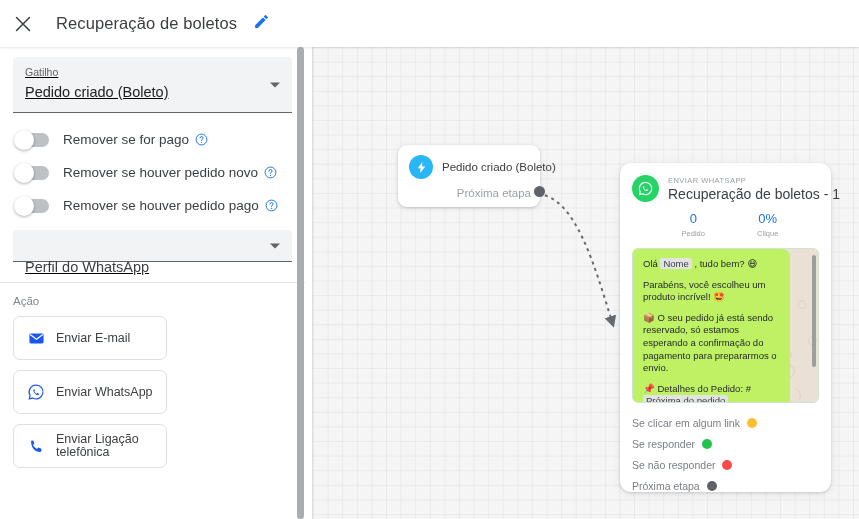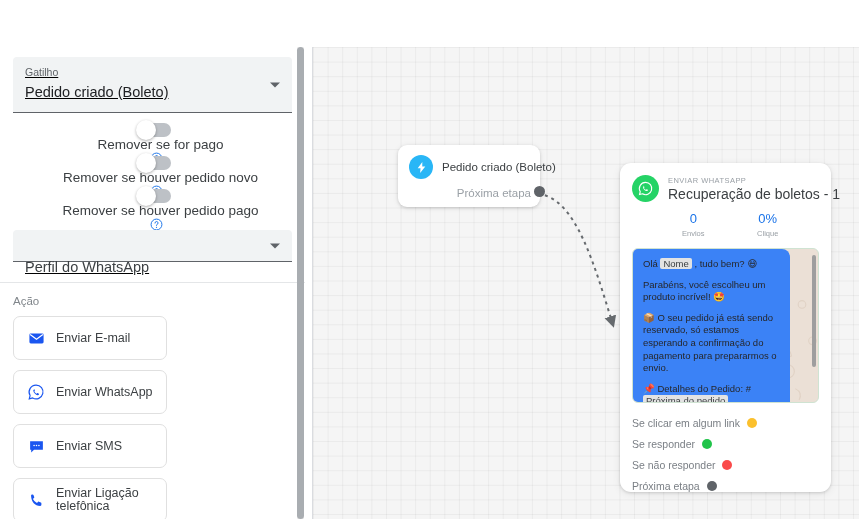--- a/index.html
+++ b/index.html
@@ -61,21 +61,20 @@
     position: absolute; right: 12px; top: 50%; transform: translateY(-50%);
     width: 0; height: 0;
     border-left: 5px solid transparent; border-right: 5px solid transparent;
     border-top: 5px solid #5f6368;
   }
 
   .toggle-row {
     display: flex; align-items: center;
     height: 33px; padding-left: 2px;
     cursor: pointer;
-    flex-direction: column;
   }
   .switch {
     position: relative; width: 34px; height: 14px;
     background: #bdc1c6; border-radius: 7px; flex: none;
   }
   .switch .knob {
     position: absolute; left: -1px; top: -3px;
     width: 20px; height: 20px; border-radius: 50%;
     background: #ffffff;
     box-shadow: 0 1px 3px rgba(0,0,0,0.32);
@@ -188,21 +187,21 @@
     position: relative; margin-top: 8px;
     height: 155px; border-radius: 6px;
     border: 1px solid #cfe3d2;
     background-color: #ebe0d6;
     overflow: hidden;
   }
   .wa-wallpaper { position: absolute; left: 0; top: 0; width: 100%; height: 100%; opacity: .5; }
   .wa-bubble {
     position: absolute; left: 0; top: 0;
     width: 157px; min-height: 155px;
-    background: #3b82f6;
+    background: #bef264;
     border-radius: 0 8px 8px 0;
     padding: 9px 9px 9px 10px;
     font-size: 9.5px; color: #26272b; line-height: 12.6px;
   }
   .wa-bubble p { margin-bottom: 8px; }
   .wa-bubble p:last-child { margin-bottom: 0; }
   .chip {
     background: #e3e3e3; border-radius: 2px;
     padding: 0 3px; color: #3c4043;
   }
@@ -222,20 +221,37 @@
   .out-dot {
     width: 10px; height: 10px; border-radius: 50%;
     margin-left: 7px; flex: none;
   }
 </style>
 </head>
 <body>
 
 <div class="app">
 
+  <div class="topbar">
+    <div class="close-btn">
+      <span>
+        <svg width="18" height="18" viewBox="0 0 18 18">
+          <path d="M2.5 2.5 L15.5 15.5 M15.5 2.5 L2.5 15.5" stroke="#3c4043" stroke-width="1.5" stroke-linecap="round"></path>
+        </svg>
+      </span>
+    </div>
+    <div class="flow-title">Recuperação de boletos</div>
+    <div class="edit-btn">
+      <span>
+        <svg width="17" height="17" viewBox="0 0 24 24">
+          <path d="M3 17.25V21h3.75L17.81 9.94l-3.75-3.75L3 17.25zM20.71 7.04a1 1 0 0 0 0-1.41l-2.34-2.34a1 1 0 0 0-1.41 0l-1.83 1.83 3.75 3.75 1.83-1.83z" fill="#1a73e8"></path>
+        </svg>
+      </span>
+    </div>
+  </div>
 
   <div class="sidebar">
     <div class="sidebar-inner">
 
       <div class="panel-top">
 
         <div class="filled-field">
           <div class="fld-label">Gatilho</div>
           <div class="fld-value">Pedido criado (Boleto)</div>
           <span class="caret"></span>
@@ -313,31 +329,20 @@
           <div class="action-card">
             <span class="ic">
               <svg width="18" height="18" viewBox="0 0 24 24">
                 <path d="M12 2.8A9.2 9.2 0 0 0 4.1 16.7L3 21.2l4.6-1.2A9.2 9.2 0 1 0 12 2.8z" fill="none" stroke="#1a56f0" stroke-width="1.6"></path>
                 <path d="M9.1 8.1c.25-.05.5 0 .66.35l.7 1.6c.1.25.05.5-.12.7l-.4.47c-.14.17-.18.4-.07.6a6.4 6.4 0 0 0 2.6 2.45c.2.1.44.05.58-.12l.45-.52c.18-.2.45-.26.68-.14l1.55.78c.3.15.4.47.3.74-.25.7-1 1.25-1.8 1.2-2.6-.2-5.6-3.2-5.85-5.8-.06-.8.44-1.6 1.1-1.84z" fill="#1a56f0"></path>
               </svg>
             </span>
             <span class="lbl">Enviar WhatsApp</span>
           </div>
 
-          <div class="action-card">
-            <span class="ic">
-              <svg width="17" height="17" viewBox="0 0 24 24">
-                <path d="M3 4.5h18v12H8.5L4.5 20.5V16.5H3z" fill="#1a56f0"></path>
-                <circle cx="8.6" cy="10.5" r="1.1" fill="#ffffff"></circle>
-                <circle cx="12" cy="10.5" r="1.1" fill="#ffffff"></circle>
-                <circle cx="15.4" cy="10.5" r="1.1" fill="#ffffff"></circle>
-              </svg>
-            </span>
-            <span class="lbl">Enviar SMS</span>
-          </div>
 
           <div class="action-card">
             <span class="ic">
               <svg width="17" height="17" viewBox="0 0 24 24">
                 <path d="M6.6 3.5c.5 0 .9.3 1.1.8l1.1 2.7c.2.5.05 1-.35 1.3l-1 .8c-.35.3-.45.8-.25 1.2a11.5 11.5 0 0 0 4.9 4.9c.4.2.9.1 1.2-.25l.8-1c.3-.4.8-.55 1.3-.35l2.7 1.1c.5.2.8.6.8 1.1v2.3c0 .9-.75 1.6-1.65 1.55C9.6 19.2 4.8 14.4 4.3 5.25 4.25 4.35 4.95 3.5 5.85 3.5z" fill="#1a56f0"></path>
               </svg>
             </span>
             <span class="lbl" style="line-height:13px">Enviar Ligação telefônica</span>
           </div>
 
@@ -386,21 +391,21 @@
         </span>
         <span class="wa-heading">
           <span class="wa-kicker" style="display:block">ENVIAR WHATSAPP</span>
           <span class="wa-name" style="display:block">Recuperação de boletos - 1</span>
         </span>
       </div>
 
       <div class="wa-stats">
         <div class="stat">
           <div class="v">0</div>
-          <div class="k">Envios</div>
+          <div class="k">Pedido</div>
         </div>
         <div class="stat">
           <div class="v">0%</div>
           <div class="k">Clique</div>
         </div>
       </div>
 
       <div class="wa-preview">
         <svg class="wa-wallpaper" viewBox="0 0 190 160">
           <g fill="none" stroke="#d6c4b4" stroke-width="1.1">

